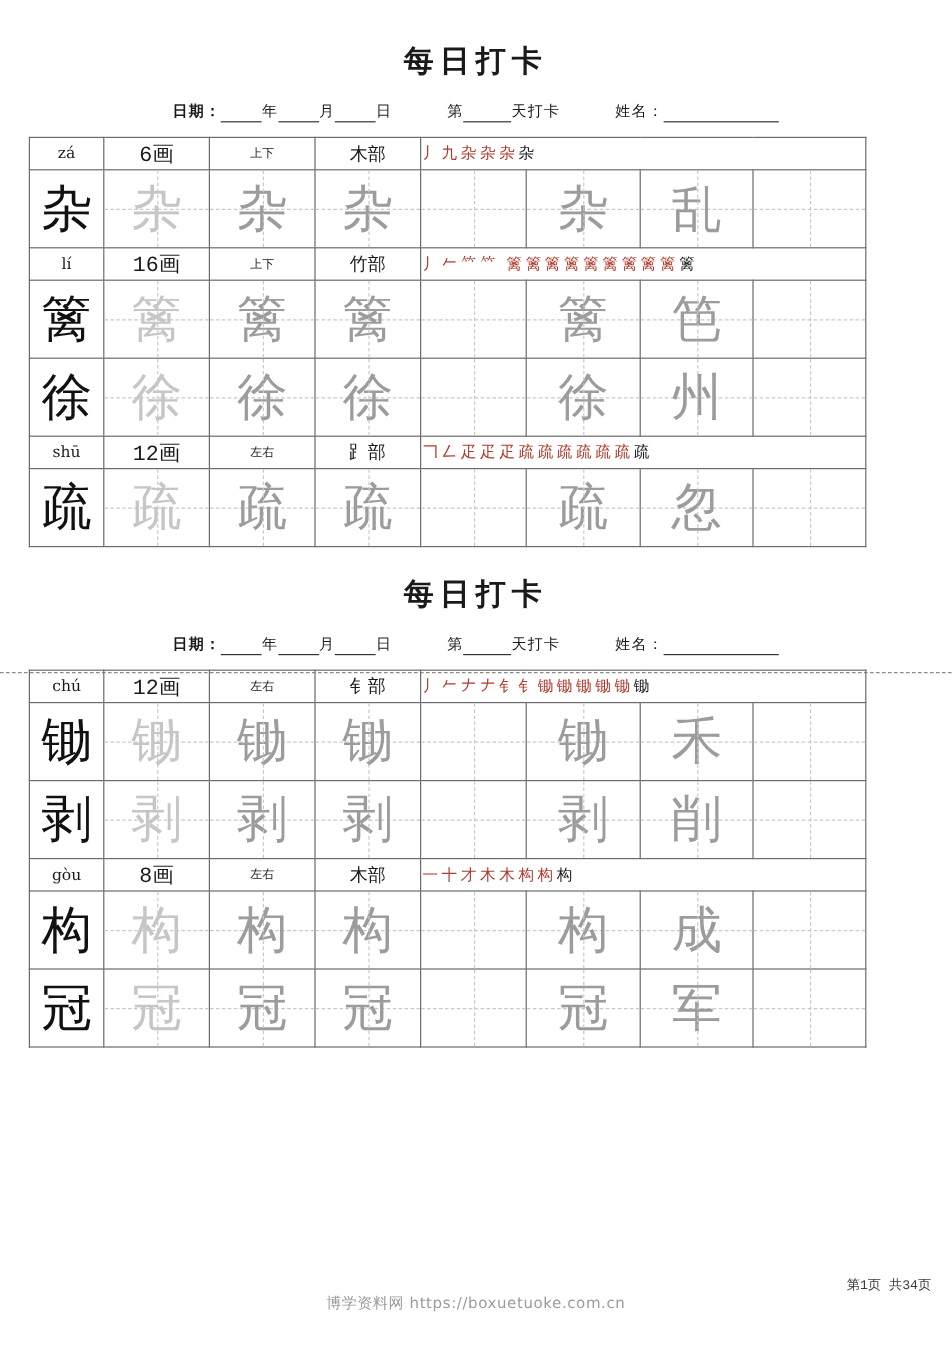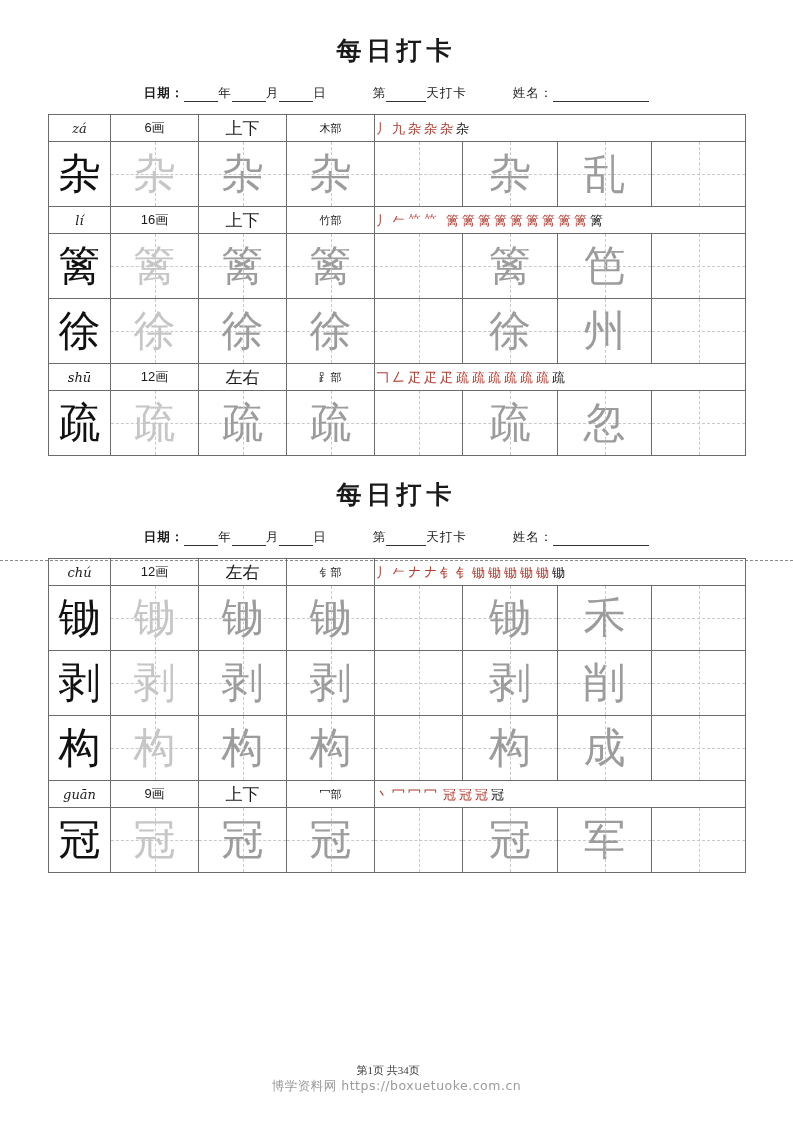--- a/index.html
+++ b/index.html
@@ -12,21 +12,21 @@
     height: 1122px;
     font-family: "Liberation Serif", serif;
     color: #1a1a1a;
     position: relative;
     overflow: hidden;
   }
   .page {
     position: relative;
     width: 793px;
     box-sizing: border-box;
-    padding: 0 48px;
+    padding: 0 24px;
   }
   .page-1 { padding-top: 34px; }
   .page-2 { padding-top: 22px; }
 
   .sheet-title {
     text-align: center;
     font-size: 25px;
     font-weight: bold;
     letter-spacing: 5px;
     font-family: "DejaVu Serif", serif;
@@ -62,24 +62,24 @@
   }
   table.grid td {
     border: 1px solid #6b6b6b;
     padding: 0;
     vertical-align: middle;
     text-align: center;
   }
 
   
   .info-row td { height: 26px; }
-  .c-pinyin { width: 62px; font-family: "DejaVu Serif", serif; font-size: 13px; font-style: italic; }
-  .c-strokes { width: 58px; font-size: 13px; font-family: Liberation Sans, sans-serif; }
-  .c-struct { width: 66px; font-size: 17px; font-family: Liberation Serif, serif; }
-  .c-radical { width: 62px; font-size: 11px; font-family: Liberation Mono, monospace; margin-top: 24px; }
+  .c-pinyin { width: 62px; font-family: "DejaVu Serif", serif; font-size: 13px; }
+  .c-strokes { width: 58px; font-size: 18px; font-family: Liberation Mono, monospace; }
+  .c-struct { width: 66px; font-size: 10px; font-family: Liberation Serif, serif; }
+  .c-radical { width: 62px; font-size: 15px; font-family: Liberation Mono, monospace; margin-top: 24px; }
   .c-order { text-align: left; padding-left: 4px; }
   .order-steps {
     display: flex;
     align-items: center;
     gap: 1px;
     height: 26px;
     overflow: hidden;
   }
   .order-steps span {
     font-size: 13px;
@@ -133,24 +133,24 @@
     position: absolute;
     left: 0;
     width: 793px;
     border-top: 1.5px dashed #8a8a8a;
   }
 
   .footer {
     position: absolute;
     left: 0;
     width: 776px;
-    text-align: center;
+    text-align: right;
     font-size: 11px;
     color: #3b3b3b;
-    font-family: Liberation Serif, serif;
+    font-family: Liberation Mono, monospace;
   }
   .watermark {
     position: absolute;
     left: 0;
     width: 793px;
     text-align: center;
     font-size: 12.5px;
     color: #9b9b9b;
     letter-spacing: 0.5px;
     font-family: "DejaVu Sans", sans-serif;
@@ -546,78 +546,77 @@
         <td>
             <div class="cell-box guides">
               <div class="hanzi grey">削</div>
             </div>
           </td>
         <td>
             <div class="cell-box guides"></div>
           </td>
       </tr>
 
-      <tr class="write-row">
-        <td>
-            <div class="cell-box">
-              <div class="hanzi solid">构</div>
-            </div>
-          </td>
-        <td>
-            <div class="cell-box guides">
-              <div class="hanzi trace">构</div>
-            </div>
-          </td>
-        <td>
-            <div class="cell-box guides">
-              <div class="hanzi grey">构</div>
-            </div>
-          </td>
-        <td>
-            <div class="cell-box guides">
-              <div class="hanzi grey">构</div>
-            </div>
-          </td>
-        <td>
-            <div class="cell-box guides"></div>
-          </td>
-        <td>
-            <div class="cell-box guides">
-              <div class="hanzi grey">构</div>
-            </div>
-          </td>
-        <td>
-            <div class="cell-box guides">
-              <div class="hanzi grey">成</div>
-            </div>
-          </td>
-        <td>
-            <div class="cell-box guides"></div>
-          </td>
-      </tr>
-
       <tr class="info-row">
-        <td class="c-pinyin">guān</td>
-        <td class="c-strokes">9画</td>
-        <td class="c-struct">上下</td>
-        <td class="c-radical">冖部</td>
+        <td class="c-pinyin">gòu</td>
+        <td class="c-strokes">8画</td>
+        <td class="c-struct">左右</td>
+        <td class="c-radical">木部</td>
         <td class="c-order" colspan="4">
           <div class="order-steps">
-              <span>丶</span>
-              <span>冖</span>
-              <span>冖</span>
-              <span>冖</span>
-              <span>𠖌</span>
-              <span>冠</span>
-              <span>冠</span>
-              <span>冠</span>
-              <span class="final">冠</span>
+              <span>一</span>
+              <span>十</span>
+              <span>才</span>
+              <span>木</span>
+              <span>木</span>
+              <span>构</span>
+              <span>构</span>
+              <span class="final">构</span>
             </div>
         </td>
       </tr>
+      <tr class="write-row">
+        <td>
+            <div class="cell-box">
+              <div class="hanzi solid">构</div>
+            </div>
+          </td>
+        <td>
+            <div class="cell-box guides">
+              <div class="hanzi trace">构</div>
+            </div>
+          </td>
+        <td>
+            <div class="cell-box guides">
+              <div class="hanzi grey">构</div>
+            </div>
+          </td>
+        <td>
+            <div class="cell-box guides">
+              <div class="hanzi grey">构</div>
+            </div>
+          </td>
+        <td>
+            <div class="cell-box guides"></div>
+          </td>
+        <td>
+            <div class="cell-box guides">
+              <div class="hanzi grey">构</div>
+            </div>
+          </td>
+        <td>
+            <div class="cell-box guides">
+              <div class="hanzi grey">成</div>
+            </div>
+          </td>
+        <td>
+            <div class="cell-box guides"></div>
+          </td>
+      </tr>
+
       <tr class="write-row">
         <td>
             <div class="cell-box">
               <div class="hanzi solid">冠</div>
             </div>
           </td>
         <td>
             <div class="cell-box guides">
               <div class="hanzi trace">冠</div>
             </div>

